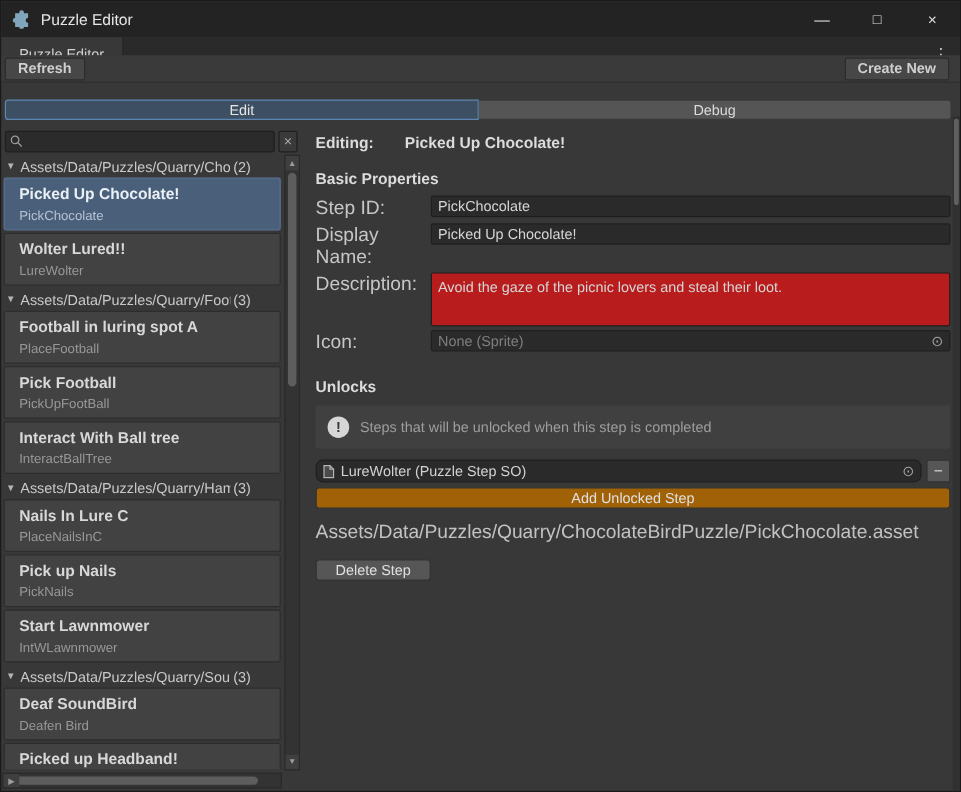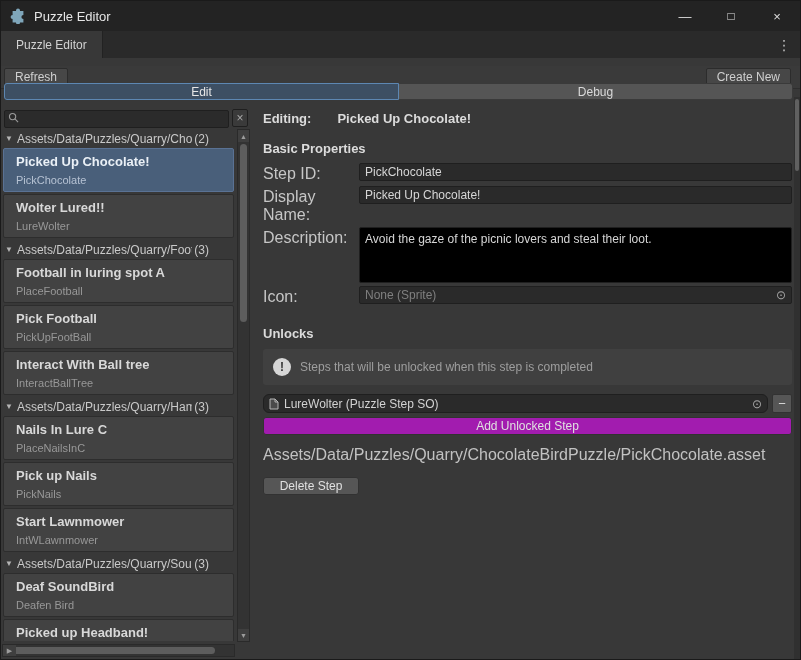--- a/index.html
+++ b/index.html
@@ -15,21 +15,21 @@
   .app-icon { width:16px; height:16px; margin:0 8px 0 9px; flex:0 0 auto; }
   .title-text { font-size:13px; color:#e6e6e6; }
   .win-controls { margin-left:auto; display:flex; height:100%; }
   .win-btn { width:46px; display:flex; align-items:center; justify-content:center; color:#dedede; font-size:13px; cursor:default; }
   .win-btn.max { font-size:12px; }
   
   .tabbar { position:absolute; top:30px; left:0; right:0; height:27px; background:#2a2a2a; display:flex; align-items:stretch; }
   .doc-tab { background:#383838; padding:0 15px; display:flex; align-items:center; font-size:12px; color:#d2d2d2; border-right:1px solid #222; }
   .tab-menu { margin-left:auto; color:#c2c2c2; font-size:14px; display:flex; align-items:center; padding:0 9px; }
   
-  .toolbar { position:absolute; top:65px; left:0; right:0; height:23px; background:#3a3a3a; border-bottom:1px solid #2e2e2e; display:flex; align-items:center; padding:0 3px; }
+  .toolbar { position:absolute; top:45px; left:0; right:0; height:23px; background:#3a3a3a; border-bottom:1px solid #2e2e2e; display:flex; align-items:center; padding:0 3px;font-weight:bold; }
   .tool-btn { background:#474747; border:1px solid #2c2c2c; border-radius:2px; color:#cfcfcf; font-size:12px; padding:1px 10px 2px; }
   .tool-btn.right { margin-left:auto; margin-right:6px; }
   
   .mode-tabs { position:absolute; top:82px; left:3px; right:7px; height:17px; display:flex; }
   .mode-tab { flex:1; display:flex; align-items:center; justify-content:center; font-size:12px; color:#e6e6e6; }
   .mode-tab.edit { background:#3d4f63; border:1px solid #5d87b2; border-radius:3px 0 0 3px; }
   .mode-tab.debug { background:#555555; border:1px solid #3a3a3a; border-left:none; border-radius:0 3px 3px 0; color:#dadada; }
   
   .sidebar { position:absolute; top:100px; left:0; width:250px; bottom:0; }
   .search-row { position:absolute; top:8px; left:3px; right:3px; height:18px; display:flex; gap:3px; }
@@ -63,33 +63,33 @@
   
   .editor { position:absolute; left:252px; top:100px; right:8px; bottom:0; padding:10px 0 0 10px; }
   .editing-row { display:flex; font-size:13px; font-weight:bold; color:#dcdcdc; }
   .editing-value { margin-left:26px; }
   .section-title { font-weight:bold; font-size:13px; color:#dcdcdc; }
   .bp-title { margin-top:15px; }
   .fields { margin-top:7px; display:flex; flex-direction:column; gap:3px; }
   .frow { display:flex; align-items:flex-start; }
   .flabel { width:96px; flex:0 0 96px; font-size:16px; color:#c6c6c6; padding-top:2px; }
   .unity-input { flex:1; height:18px; background:#2a2a2a; border:1px solid #1f1f1f; border-radius:2px; color:#d6d6d6; font-size:12px; padding:0 5px; outline:none; font-family:"Liberation Sans",sans-serif; }
-  .unity-textarea { flex:1; height:56px; background:#000000; border:1px solid #1f1f1f; border-radius:2px; color:#d6d6d6; font-size:12px; padding:3px 5px; resize:none; outline:none; font-family:"Liberation Sans",sans-serif; line-height:1.35; }
+  .unity-textarea { flex:1; height:45px; background:#b91c1c; border:1px solid #1f1f1f; border-radius:2px; color:#d6d6d6; font-size:12px; padding:3px 5px; resize:none; outline:none; font-family:"Liberation Sans",sans-serif; line-height:1.35; }
   .object-field { flex:1; height:18px; background:#2a2a2a; border:1px solid #1f1f1f; border-radius:2px; display:flex; align-items:center; padding:0 5px; font-size:12px; }
   .object-none { color:#7f7f7f; }
   .picker-icon { margin-left:auto; color:#a2a2a2; font-size:12px; line-height:1; }
   .unlocks-title { margin-top:20px; }
   .help-box { margin-top:8px; background:#404040; border-radius:3px; min-height:36px; display:flex; align-items:center; gap:9px; padding:6px 10px; }
   .info-badge { width:18px; height:18px; border-radius:50%; background:#d6d6d6; color:#333; font-weight:bold; font-size:12px; display:flex; align-items:center; justify-content:center; flex:0 0 auto; }
   .help-text { font-size:12px; color:#9e9e9e; }
   .unlock-row { margin-top:9px; display:flex; gap:4px; align-items:center; }
   .unlock-field { flex:1; height:19px; background:#2a2a2a; border:1px solid #1f1f1f; border-radius:6px; display:flex; align-items:center; gap:5px; padding:0 5px; font-size:12px; color:#d2d2d2; }
   .so-icon { width:10px; height:12px; flex:0 0 auto; }
   .mini-btn { width:20px; height:19px; background:#565656; border:1px solid #323232; border-radius:2px; color:#ddd; font-size:13px; display:flex; align-items:center; justify-content:center; }
-  .add-btn { margin-top:4px; height:18px; background:#a21caf; border:1px solid #323232; border-radius:3px; color:#e0e0e0; font-size:12px; display:flex; align-items:center; justify-content:center; }
+  .add-btn { margin-top:4px; height:18px; background:#a16207; border:1px solid #323232; border-radius:3px; color:#e0e0e0; font-size:12px; display:flex; align-items:center; justify-content:center; }
   .assetpath-label { margin-top:17px; font-size:12px; color:#cccccc; }
   .assetpath-value { margin-top:11px; font-size:16px; color:#c2c2c2; }
   .delete-btn { margin-top:13px; width:96px; height:18px; background:#565656; border:1px solid #323232; border-radius:3px; color:#e0e0e0; font-size:12px; display:flex; align-items:center; justify-content:center; }
 </style>
 </head>
 <body>
 
 <div class="window">
 
   <div class="titlebar">

